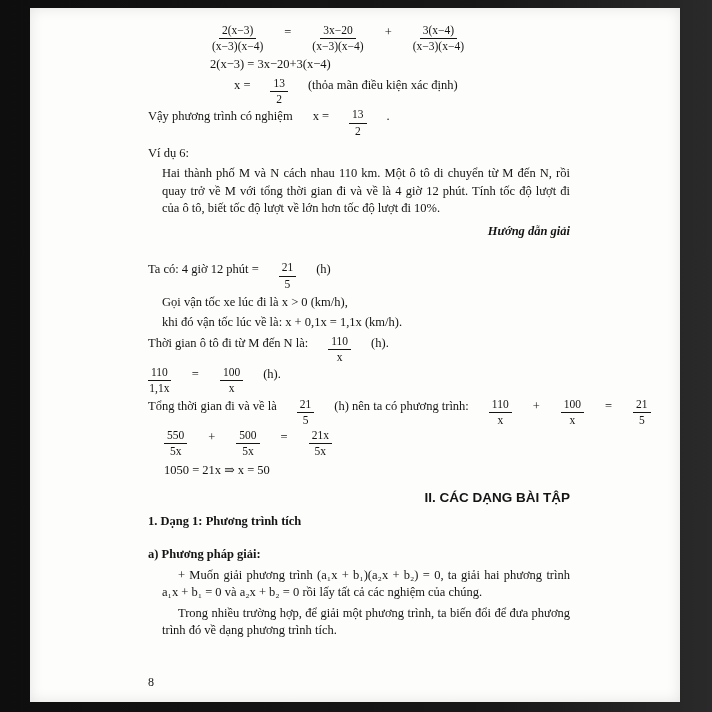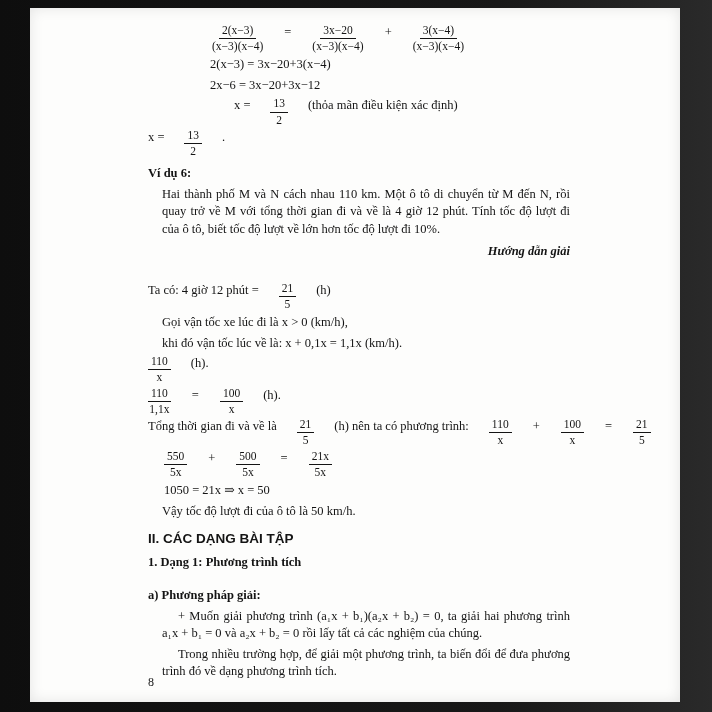--- a/index.html
+++ b/index.html
@@ -26,25 +26,26 @@
     padding: 14px 110px 0 118px;
     font-size: 12.5px;
     line-height: 1.4;
     text-align: left;
   }
   p { margin: 3px 0; }
   .just { text-align: justify; }
   .ind  { margin-left: 14px; }
   .firstline { margin-left: 14px; text-indent: 16px; }
   .guide { text-align: right; font-weight: bold; font-style: italic; margin: 5px 0 21px; }
-  .vd-label { font-weight: bold; margin: 7px 0 1px; }
+  .vd-label { font-weight: normal; margin: 7px 0 1px; }
   .sec-head {
     font-family: "Liberation Sans", "DejaVu Sans", sans-serif;
     font-weight: bold; font-size: 13.5px;
     margin: 10px 0 5px;
+    text-align: right;
   }
   .dang-head { font-weight: bold; margin: 4px 0 16px; }
   .method-head { font-weight: bold; margin: 3px 0 2px; }
 
   .fline {
     display: flex; align-items: flex-start; gap: 20px;
     margin: 2px 0; white-space: nowrap;
   }
   .frac {
     display: inline-flex; flex-direction: column; align-items: center;
@@ -83,32 +84,32 @@
           <span class="den">(x−3)(x−4)</span>
         </span>
         <span class="op">+</span>
         <span class="frac">
           <span class="num">3(x−4)</span>
           <span class="den">(x−3)(x−4)</span>
         </span>
       </div>
 
       <p class="m-b">2(x−3) = 3x−20+3(x−4)</p>
-      <p class="m-b">2x−6 = 3x−20+3x−12</p>
 
       <div class="fline m-d">
         <span>x =</span>
         <span class="frac">
           <span class="num">13</span>
           <span class="den">2</span>
         </span>
         <span>(thỏa mãn điều kiện xác định)</span>
       </div>
 
       <div class="fline ind">
+        <span>Vậy phương trình có nghiệm</span>
         <span>x =</span>
         <span class="frac">
           <span class="num">13</span>
           <span class="den">2</span>
         </span>
         <span>.</span>
       </div>
 
       <p class="vd-label">Ví dụ 6:</p>
       <p class="ind just">Hai thành phố M và N cách nhau 110 km. Một ô tô di chuyển từ M đến N, rồi quay trở về M với tổng thời gian đi và về là 4 giờ 12 phút. Tính tốc độ lượt đi của ô tô, biết tốc độ lượt về lớn hơn tốc độ lượt đi 10%.</p>
@@ -120,20 +121,21 @@
           <span class="num">21</span>
           <span class="den">5</span>
         </span>
         <span>(h)</span>
       </div>
 
       <p class="ind">Gọi vận tốc xe lúc đi là x &gt; 0 (km/h),</p>
       <p class="ind">khi đó vận tốc lúc về là: x + 0,1x = 1,1x (km/h).</p>
 
       <div class="fline ind">
+        <span>Thời gian ô tô đi từ M đến N là:</span>
         <span class="frac">
           <span class="num">110</span>
           <span class="den">x</span>
         </span>
         <span>(h).</span>
       </div>
 
       <div class="fline ind">
         <span class="frac">
           <span class="num">110</span>
@@ -181,21 +183,20 @@
           <span class="den">5x</span>
         </span>
         <span class="op">=</span>
         <span class="frac">
           <span class="num">21x</span>
           <span class="den">5x</span>
         </span>
       </div>
 
       <p class="m-e">1050 = 21x ⇒ x = 50</p>
-      <p class="ind">Vậy tốc độ lượt đi của ô tô là 50 km/h.</p>
 
       <p class="sec-head">II. CÁC DẠNG BÀI TẬP</p>
       <p class="dang-head">1. Dạng 1: Phương trình tích</p>
       <p class="method-head">a) Phương pháp giải:</p>
       <p class="firstline just">+ Muốn giải phương trình (a₁x + b₁)(a₂x + b₂) = 0, ta giải hai phương trình a₁x + b₁ = 0 và a₂x + b₂ = 0 rồi lấy tất cả các nghiệm của chúng.</p>
       <p class="firstline just">Trong nhiều trường hợp, để giải một phương trình, ta biến đổi để đưa phương trình đó về dạng phương trình tích.</p>
 
     </div>
 
     <div class="pagenum">8</div>

